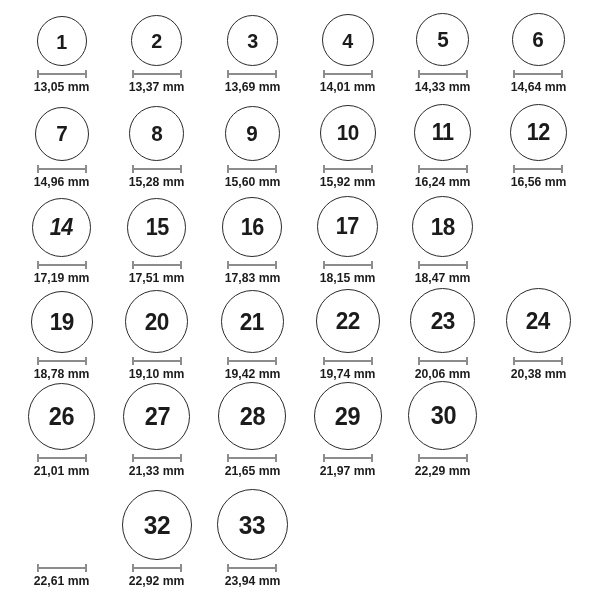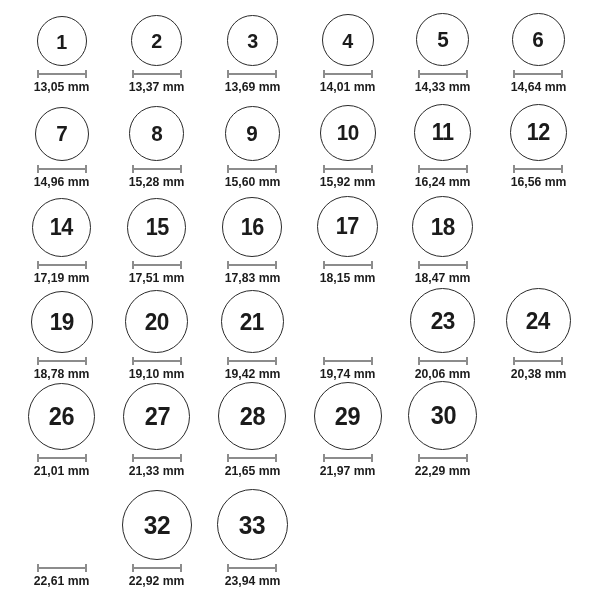--- a/index.html
+++ b/index.html
@@ -174,21 +174,21 @@
         <div class="cell">
           <div class="circle" style="width: 57px; height: 57px; border: 1.5px solid rgb(42, 42, 42);">
             <span class="num" style="font-size: 23px;">12</span>
           </div>
           <div class="measure" style="border-left: 2px solid rgb(140, 140, 140); border-right: 2px solid rgb(140, 140, 140);"></div>
           <span class="mlabel" style="color: rgb(27, 27, 27);">16,56 mm</span>
         </div>
       </div>
       <div class="row row-3">
         <div class="cell">
-          <div class="circle" style="width: 59px; height: 59px; border: 1.5px solid rgb(42, 42, 42);">
+          <div class="circle" style="width: 59px; height: 59px; border: 1.5px solid rgb(42, 42, 42); font-style: italic;">
             <span class="num" style="font-size: 23px;">14</span>
           </div>
           <div class="measure" style="border-left: 2px solid rgb(140, 140, 140); border-right: 2px solid rgb(140, 140, 140);"></div>
           <span class="mlabel" style="color: rgb(27, 27, 27);">17,19 mm</span>
         </div>
         <div class="cell">
           <div class="circle" style="width: 59px; height: 59px; border: 1.5px solid rgb(42, 42, 42);">
             <span class="num" style="font-size: 23px;">15</span>
           </div>
           <div class="measure" style="border-left: 2px solid rgb(140, 140, 140); border-right: 2px solid rgb(140, 140, 140);"></div>
@@ -232,20 +232,23 @@
           <span class="mlabel" style="color: rgb(27, 27, 27);">19,10 mm</span>
         </div>
         <div class="cell">
           <div class="circle" style="width: 63px; height: 63px; border: 1.5px solid rgb(42, 42, 42);">
             <span class="num" style="font-size: 24px;">21</span>
           </div>
           <div class="measure" style="border-left: 2px solid rgb(140, 140, 140); border-right: 2px solid rgb(140, 140, 140);"></div>
           <span class="mlabel" style="color: rgb(27, 27, 27);">19,42 mm</span>
         </div>
         <div class="cell">
+          <div class="circle" style="width: 64px; height: 64px; border: 1.5px solid rgb(42, 42, 42);">
+            <span class="num" style="font-size: 24px;">22</span>
+          </div>
           <div class="measure" style="border-left: 2px solid rgb(140, 140, 140); border-right: 2px solid rgb(140, 140, 140);"></div>
           <span class="mlabel" style="color: rgb(27, 27, 27);">19,74 mm</span>
         </div>
         <div class="cell">
           <div class="circle" style="width: 65px; height: 65px; border: 1.5px solid rgb(42, 42, 42);">
             <span class="num" style="font-size: 24px;">23</span>
           </div>
           <div class="measure" style="border-left: 2px solid rgb(140, 140, 140); border-right: 2px solid rgb(140, 140, 140);"></div>
           <span class="mlabel" style="color: rgb(27, 27, 27);">20,06 mm</span>
         </div>

